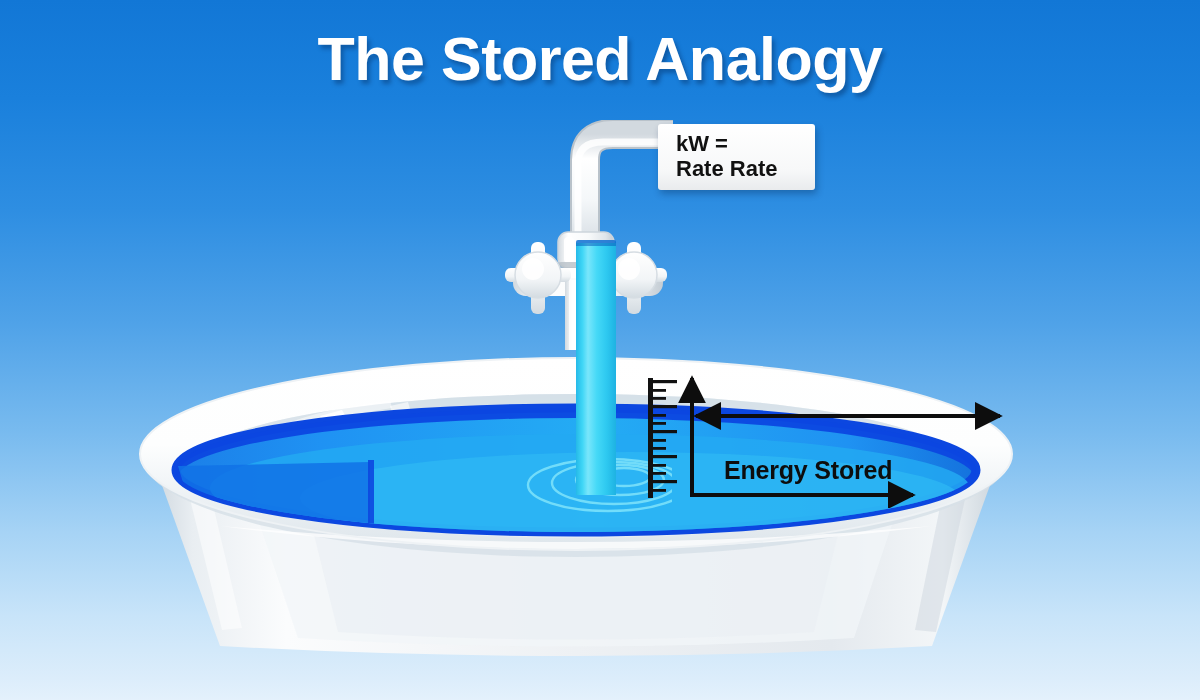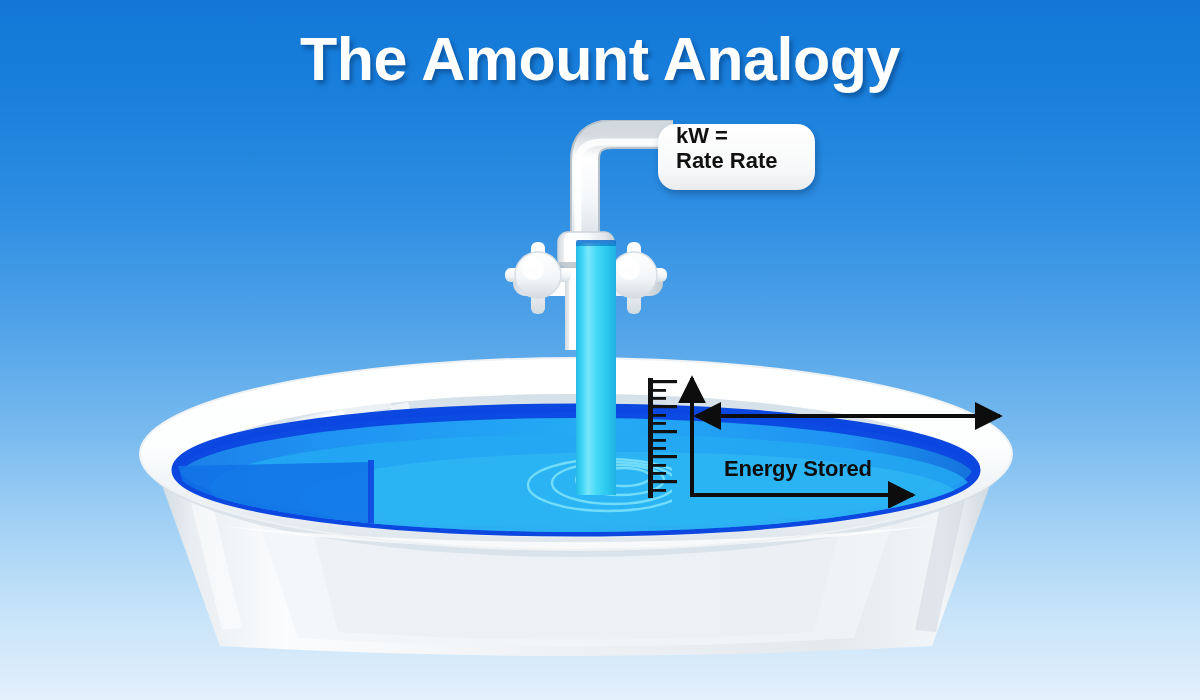--- a/index.html
+++ b/index.html
@@ -127,36 +127,37 @@
   }
   #label-kwh {
     left: 54px;
     top: 6px;
     font-size: 25px;
     letter-spacing: -0.2px;
   }
   #label-stored {
     left: 54px;
     top: 88px;
-    font-size: 22px;
+    font-size: 25px;
     letter-spacing: -0.2px;
   }
 
   
   #callout {
     position: absolute;
     left: 658px;
     top: 124px;
     width: 157px;
     height: 66px;
     background: linear-gradient(to bottom, #ffffff 0%, #f7f8f9 70%, #e9ebed 100%);
-    border-radius: 18px;
+    border-radius: 3px;
     box-shadow: 2px 4px 7px rgba(0,35,80,0.33);
     display: flex;
     flex-direction: column;
+    justify-content: center;
     padding-left: 18px;
     box-sizing: border-box;
   }
   .callout-line {
     font-size: 22px;
     font-weight: bold;
     color: #111111;
     line-height: 1.12;
     white-space: nowrap;
     user-select: none;
@@ -181,21 +182,21 @@
     letter-spacing: -0.3px;
     white-space: nowrap;
     user-select: none;
   }
 </style>
 </head>
 <body>
 
 <div id="stage">
 
-  <div id="title">The Amount Analogy</div>
+  <div id="title">The Stored Analogy</div>
 
   <div id="tub">
     <svg width="1012" height="330" viewBox="0 0 1012 330" xmlns="http://www.w3.org/2000/svg">
       <defs>
         <linearGradient id="bodyGrad" x1="0" y1="0" x2="1" y2="0">
           <stop offset="0" stop-color="#cdd6dd"></stop>
           <stop offset="0.05" stop-color="#e9eef2"></stop>
           <stop offset="0.16" stop-color="#fbfcfd"></stop>
           <stop offset="0.50" stop-color="#eef1f4"></stop>
           <stop offset="0.80" stop-color="#e4e9ee"></stop>

